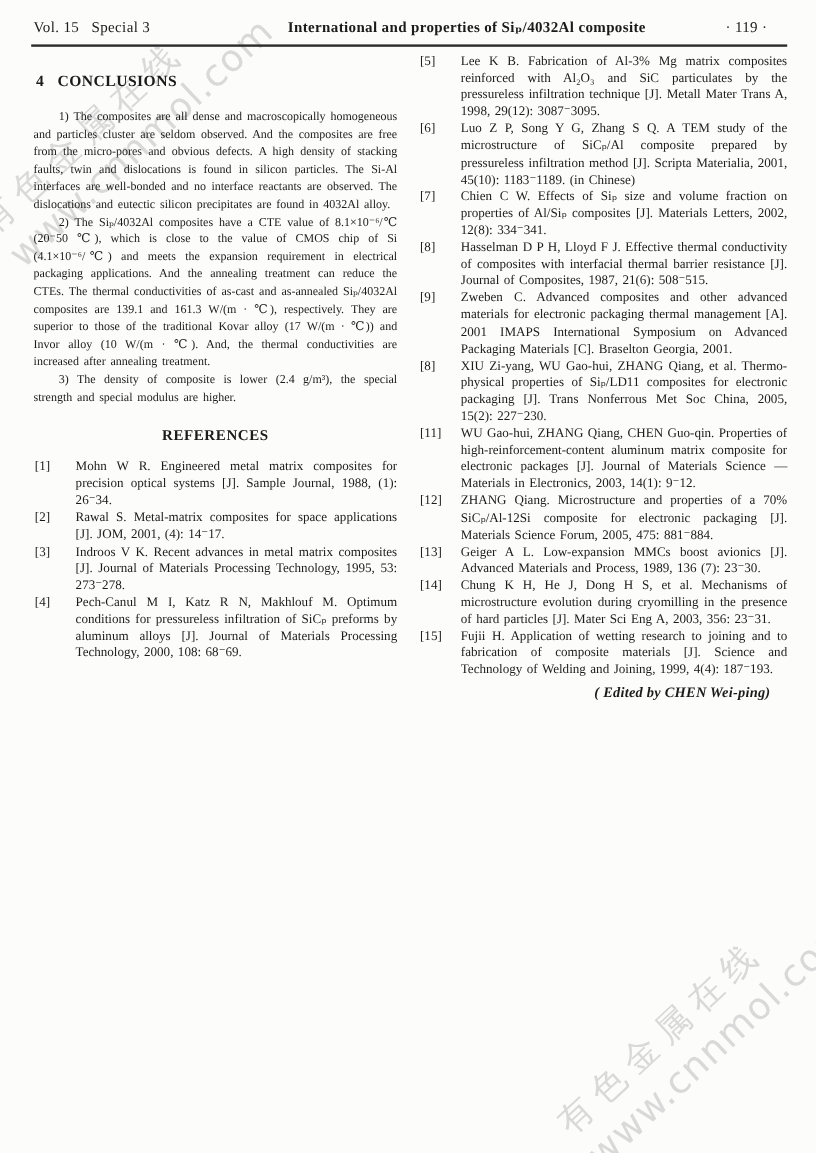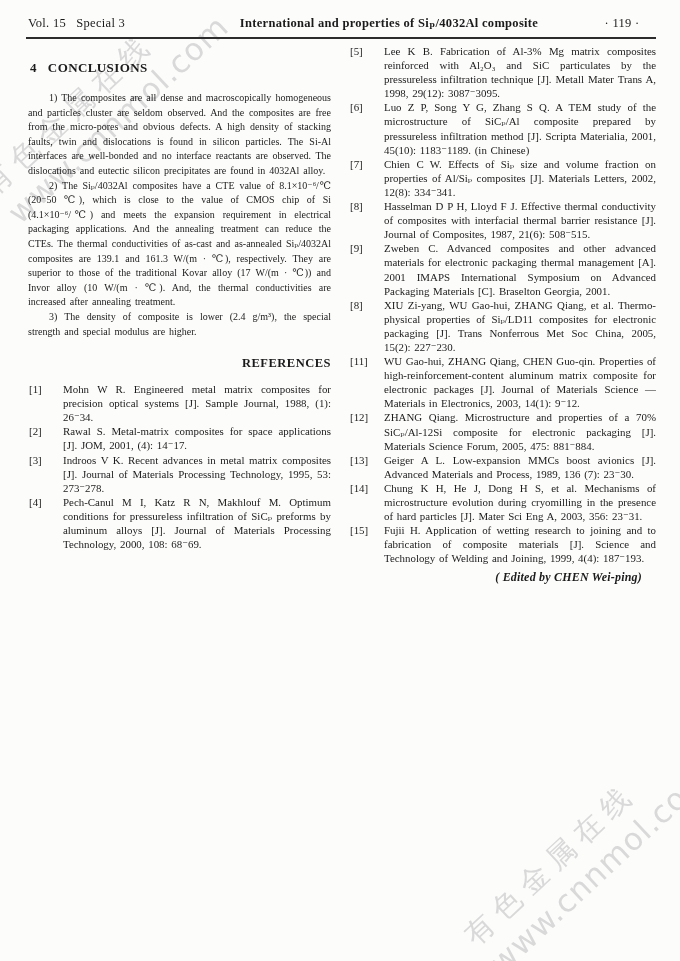--- a/index.html
+++ b/index.html
@@ -35,21 +35,21 @@
     font-weight:bold; font-size:13px; letter-spacing:0.4px;
     margin:16px 0 15px 2px;
     white-space:pre;
   }
   .para {
     font-size:10px; line-height:14.6px;
     text-align:justify; text-indent:21px;
     word-spacing:1.5px;
   }
   .refs-title {
-    text-align:right; font-weight:bold; font-size:12.5px;
+    text-align:center; font-weight:bold; font-size:12.5px;
     letter-spacing:0.5px; margin:17px 0 11px;
   }
   .ref {
     position:relative;
     font-size:10.9px; line-height:14.1px;
     text-align:justify;
     padding-left:35px;
     word-spacing:1px;
   }
   .ref-num { position:absolute; left:1px; top:0; text-align:left; }

